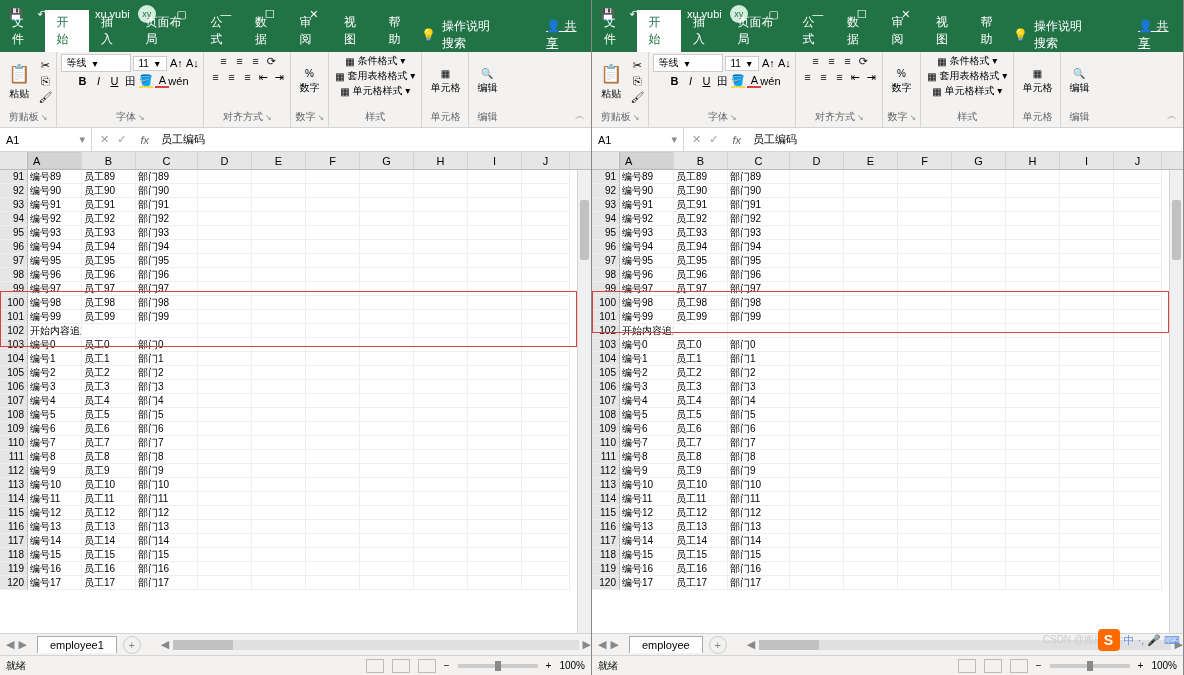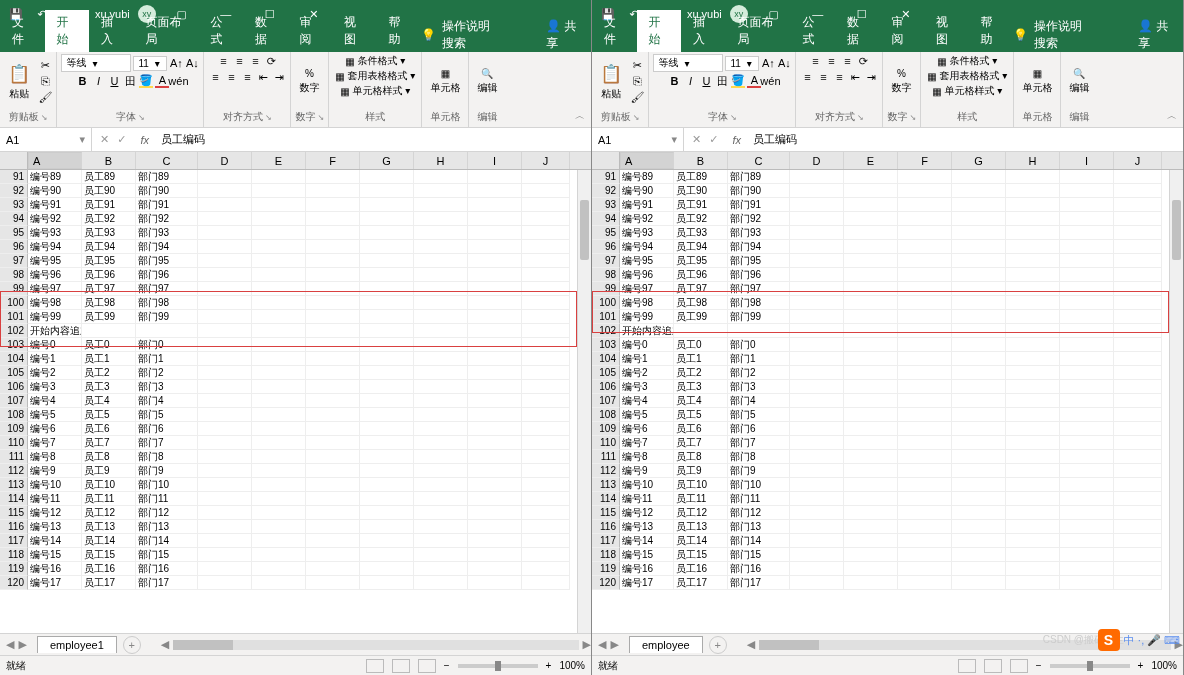--- a/index.html
+++ b/index.html
@@ -13,21 +13,21 @@
 .title-right { display: flex; align-items: center; gap: 8px; padding-right: 8px; }
 .warn-icon { color: #ffd94a; }
 .avatar { width: 18px; height: 18px; border-radius: 50%; background: #d4ecdb; color: #217346; display: flex; align-items: center; justify-content: center; font-size: 9px; }
 .win-btn { width: 36px; height: 28px; display: flex; align-items: center; justify-content: center; cursor: pointer; }
 
 .ribbon-tabs { height: 24px; background: #217346; display: flex; align-items: flex-end; color: #fff; font-size: 12px; }
 .tab { padding: 4px 12px; cursor: pointer; }
 .tab.active { background: #fff; color: #217346; }
 .tab.file { color: #fff; }
 .ribbon-right { margin-left: auto; display: flex; align-items: center; padding-right: 10px; gap: 6px; }
-.share { display: flex; gap: 3px; align-items: center; }
+.share { display: flex; gap: 3px; align-items: center; text-decoration: underline; }
 .bulb { }
 
 .ribbon { height: 76px; background: #f3f2f1; border-bottom: 1px solid #d4d4d4; display: flex; position: relative; }
 .rgroup { border-right: 1px solid #d4d4d4; display: flex; flex-direction: column; padding: 2px 4px; }
 .rgroup-body { flex: 1; display: flex; align-items: center; gap: 4px; }
 .rgroup-label { font-size: 10px; text-align: center; color: #666; padding: 1px 0; display: flex; justify-content: center; align-items: center; gap: 2px; }
 .dlg-launcher { font-size: 8px; color: #888; }
 .big-btn { display: flex; flex-direction: column; align-items: center; gap: 2px; padding: 2px 4px; cursor: pointer; font-size: 10px; }
 .font-box { display: flex; flex-direction: column; gap: 2px; }
 .font-row { display: flex; gap: 2px; align-items: center; }

